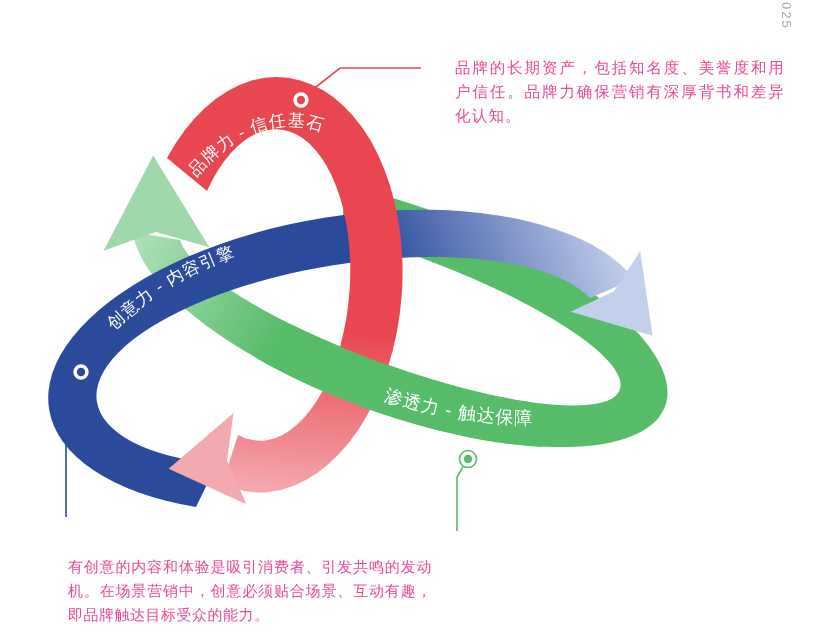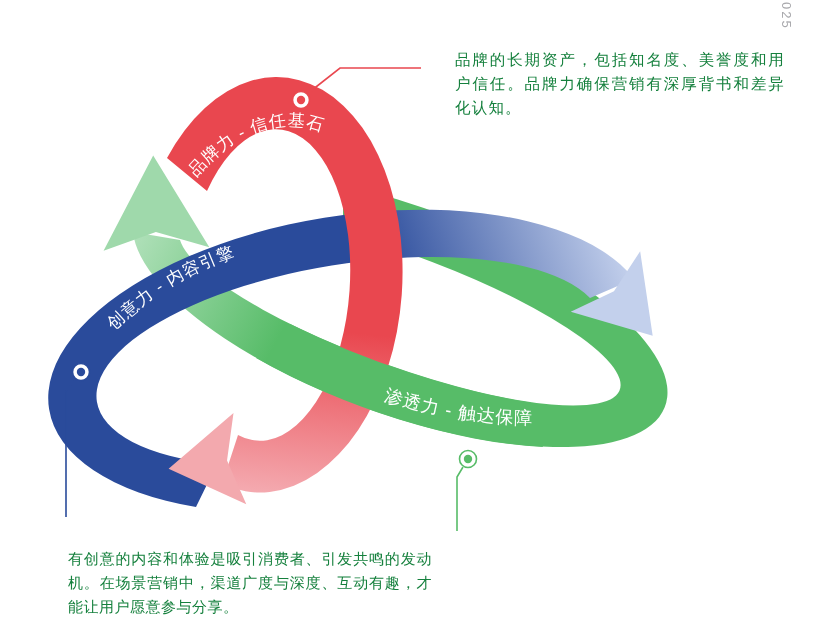--- a/index.html
+++ b/index.html
@@ -1,18 +1,18 @@
 <!DOCTYPE html>
 <html><head>
 <meta charset="utf-8">
 <style>
   html,body{margin:0;padding:0;background:#ffffff;font-family:"Liberation Sans","DejaVu Sans",sans-serif;}
   .stage{position:relative;width:828px;height:632px;background:#fff;overflow:hidden;}
   .stage svg{position:absolute;left:0;top:0;}
-  .note{position:absolute;color:#15803d;font-size:15.5px;line-height:24px;letter-spacing:1.2px;text-align:justify;}
+  .note{position:absolute;color:#ec4899;font-size:15.5px;line-height:24px;letter-spacing:1.2px;text-align:justify;margin-top:8px;}
   .note.tr{left:455px;top:48px;width:330px;}
   .note.br{left:483px;top:488px;width:312px;font-size:15.5px;letter-spacing:1.8px;}
   .note.bl{left:68px;top:547px;width:364px;font-size:15px;letter-spacing:0.5px;}
   .pagenum{position:absolute;top:2px;right:34px;writing-mode:vertical-rl;color:#a9a9ad;font-size:13px;letter-spacing:2px;}
   .ringlabel{fill:#ffffff;font-family:"Liberation Sans","DejaVu Sans",sans-serif;letter-spacing:1px;}
 </style>
 </head>
 <body>
 
 <div class="stage">
@@ -77,16 +77,16 @@
     <g>
       <polyline points="463,467 457,477 457,531" fill="none" stroke="#57BC68" stroke-width="1.6"></polyline>
       <circle cx="468" cy="459" r="8.5" fill="#ffffff" stroke="#57BC68" stroke-width="1.6"></circle>
       <circle cx="468" cy="459" r="4.2" fill="#57BC68"></circle>
     </g>
   </svg>
 
   <div class="note tr">品牌的长期资产，包括知名度、美誉度和用户信任。品牌力确保营销有深厚背书和差异化认知。</div>
 
 
-  <div class="note bl">有创意的内容和体验是吸引消费者、引发共鸣的发动机。在场景营销中，渠道广度与深度、互动有趣，才能让用户愿意参与分享。</div>
+  <div class="note bl">有创意的内容和体验是吸引消费者、引发共鸣的发动机。在场景营销中，创意必须贴合场景、互动有趣，即品牌触达目标受众的能力。</div>
 
   <div class="pagenum">025</div>
 </div>
 
 </body></html>

